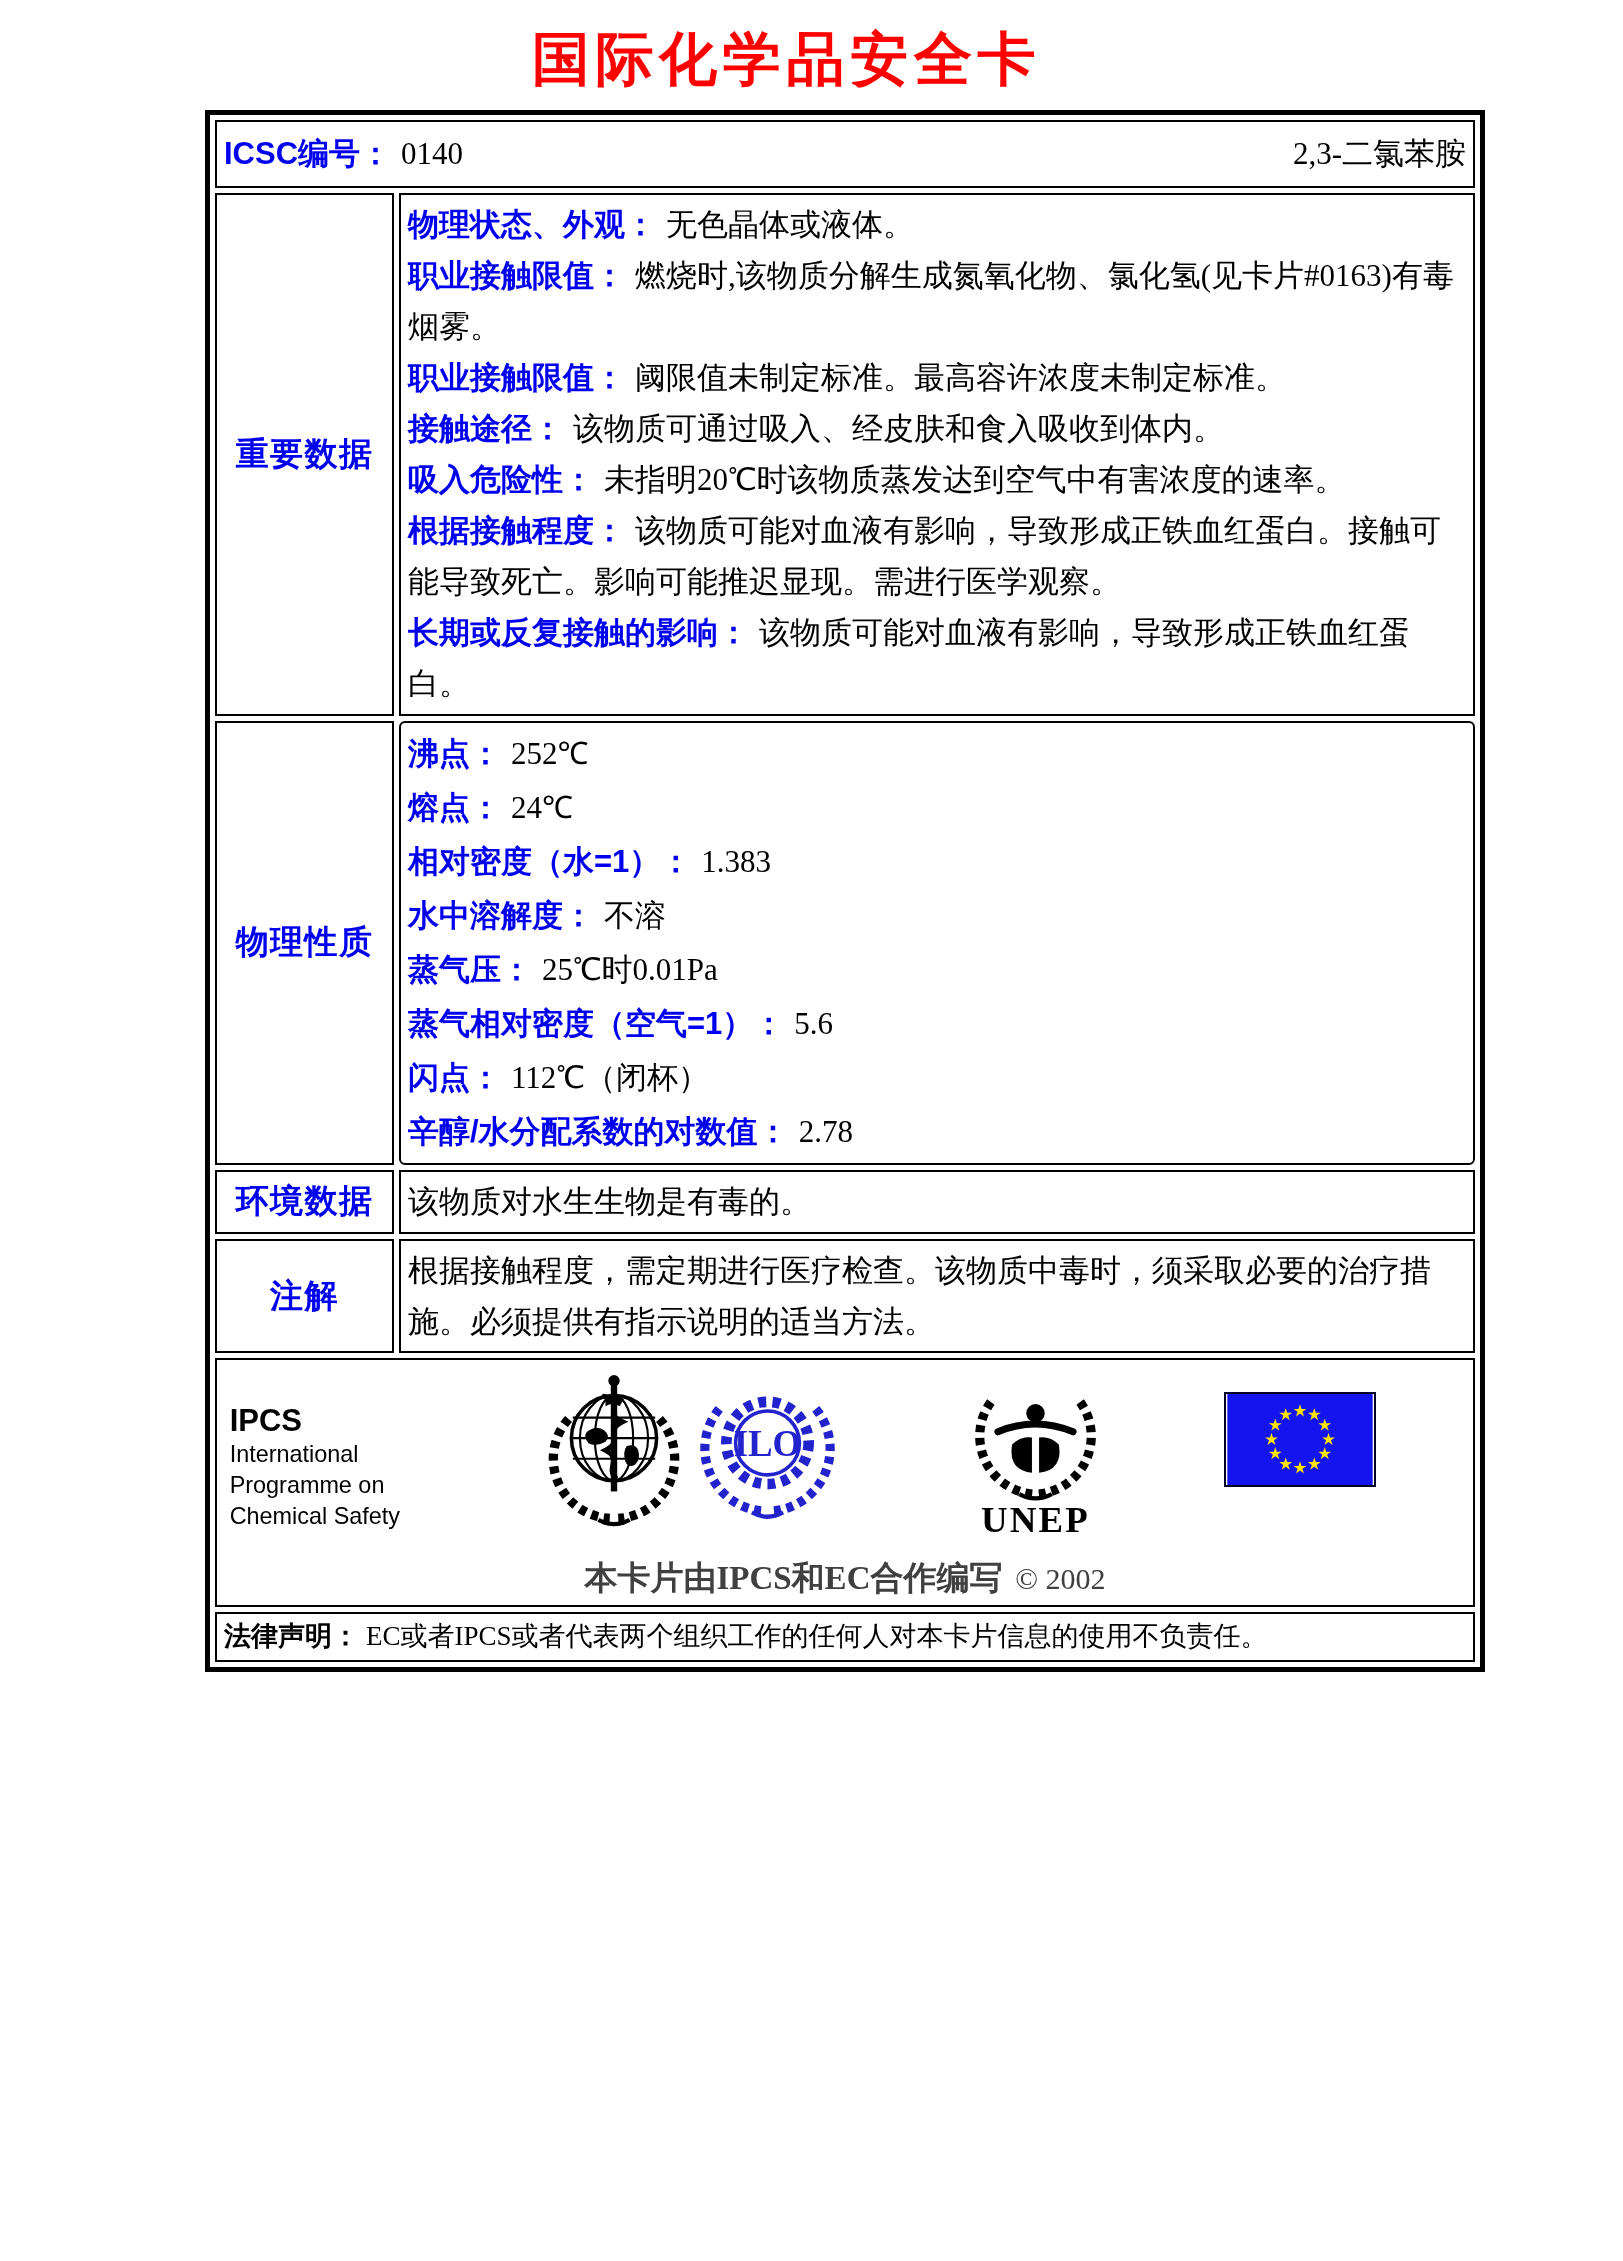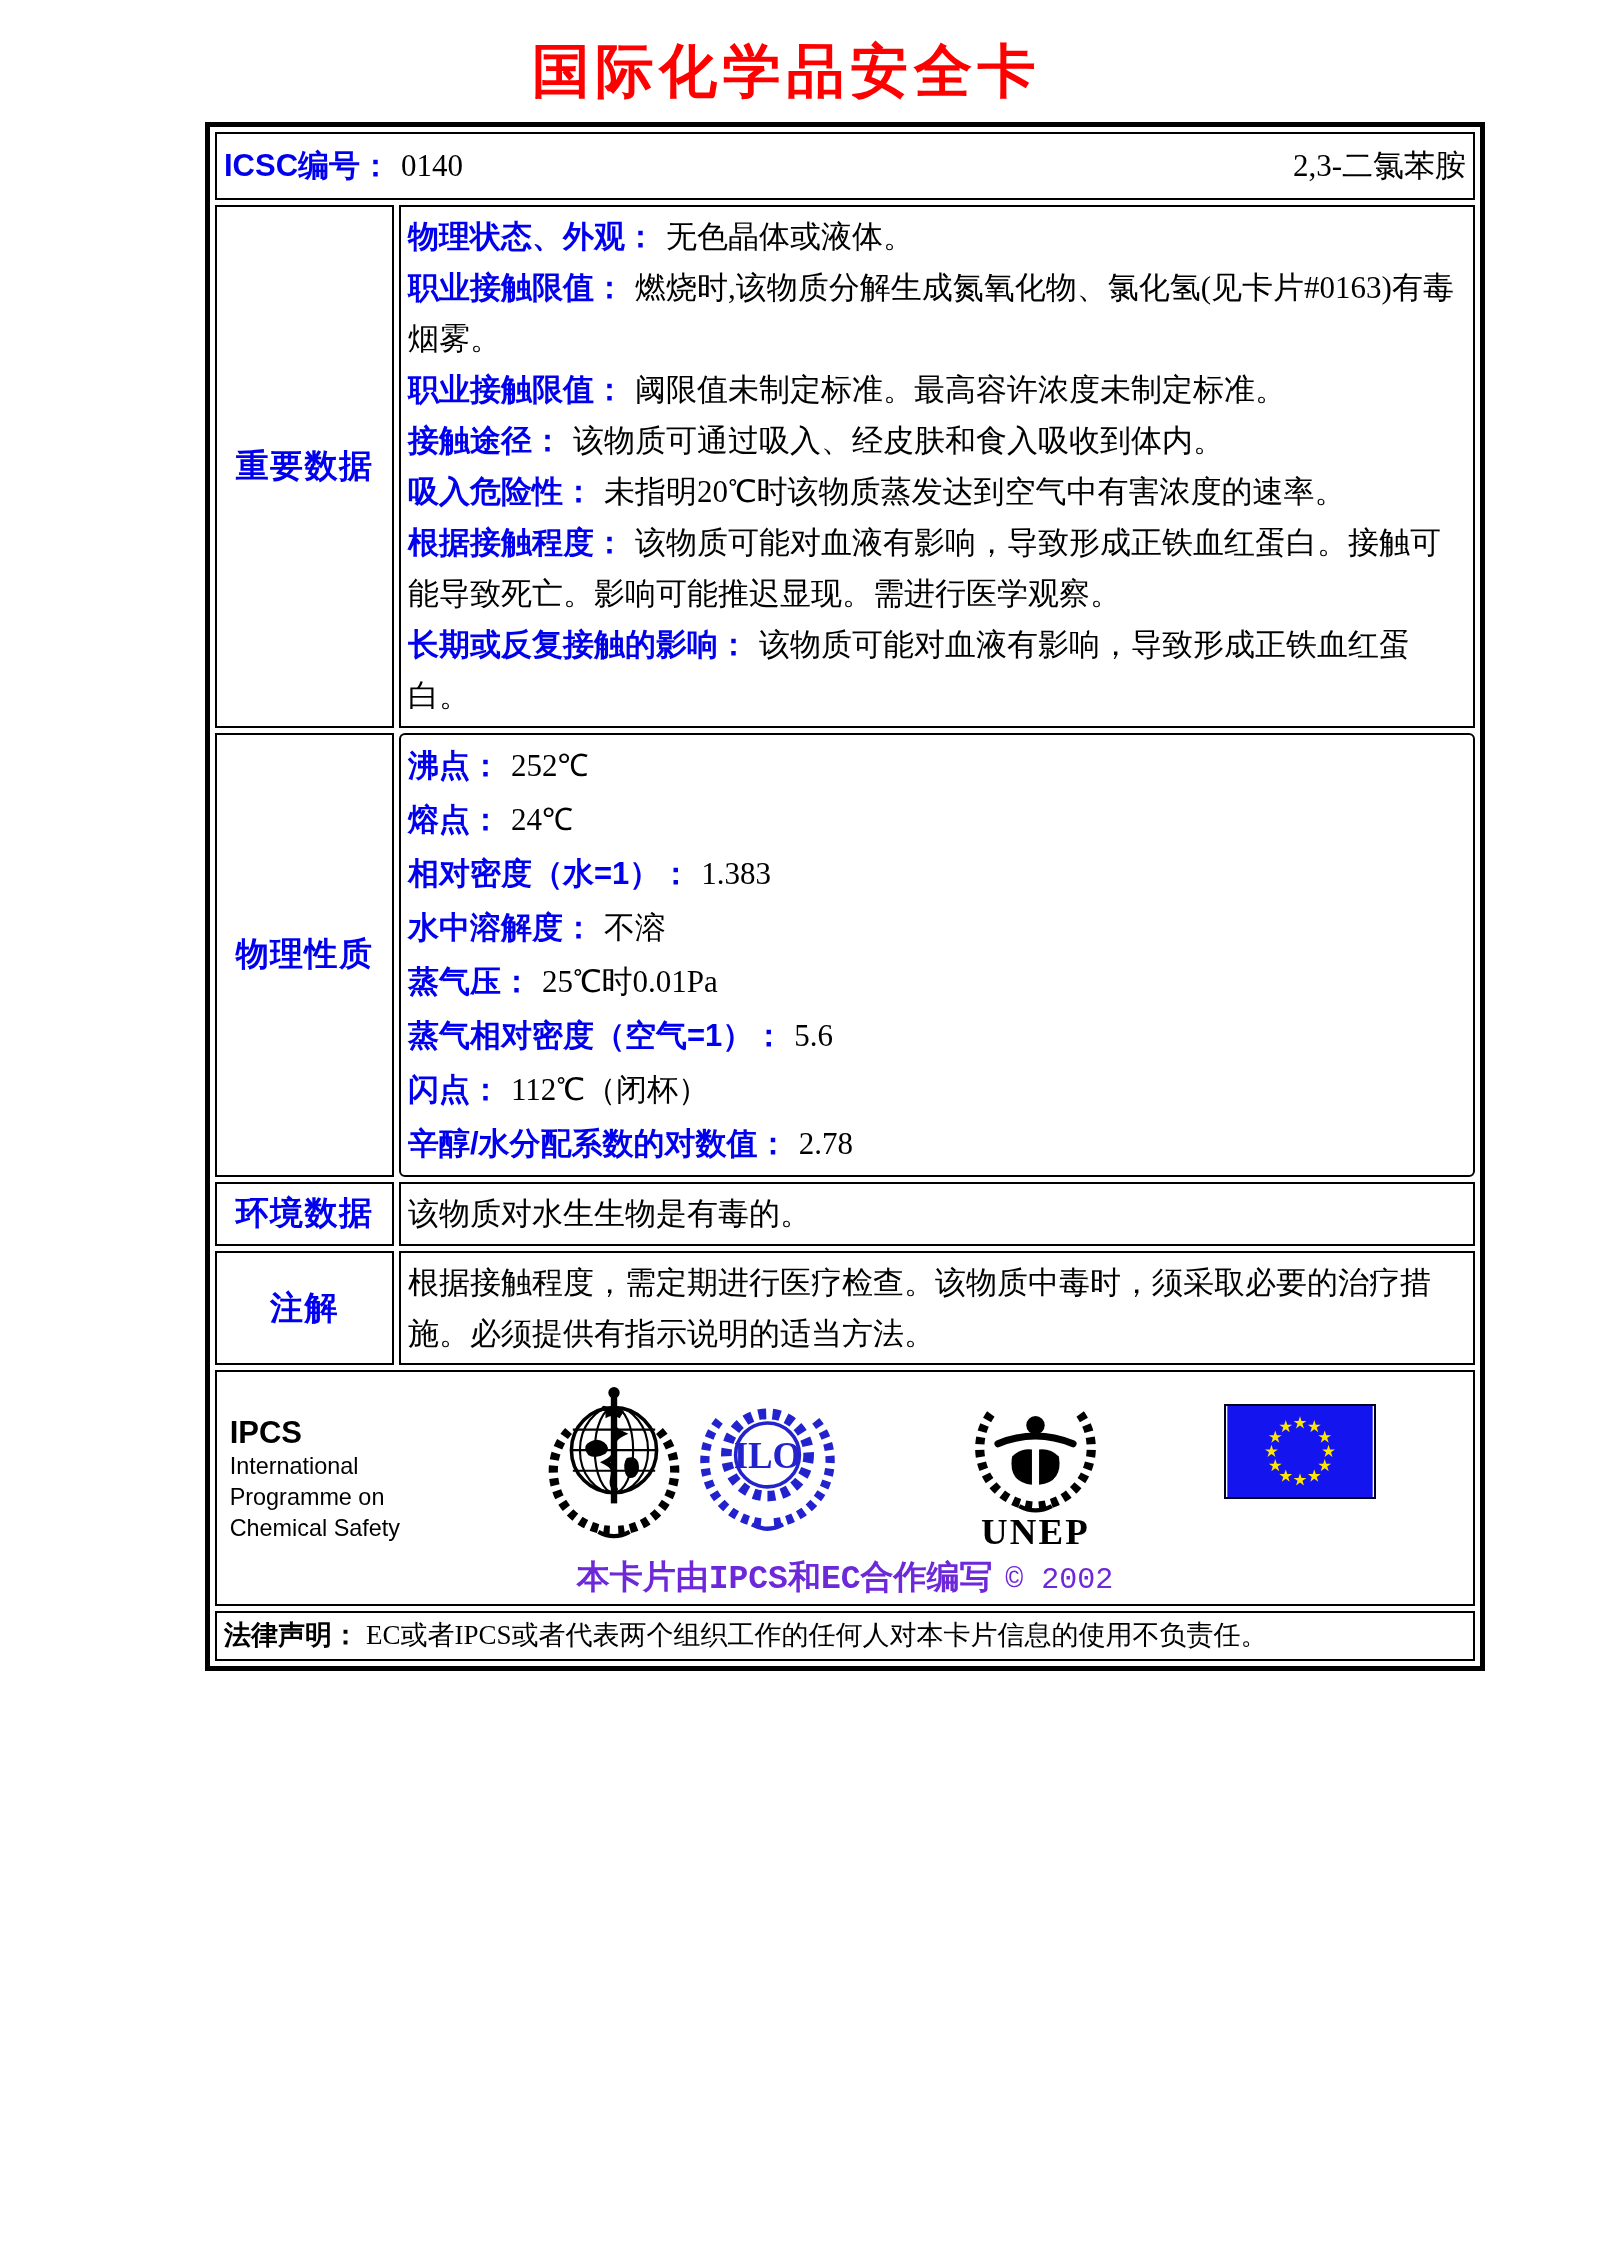--- a/index.html
+++ b/index.html
@@ -3,21 +3,21 @@
 <meta charset="utf-8">
 <style>
   * { box-sizing: border-box; margin: 0; padding: 0; }
   html, body { background: #ffffff; }
   body {
     width: 1624px; height: 2261px;
     font-family: "Liberation Serif", serif;
     color: #000;
     position: relative;
   }
-  .doc { position: absolute; left: 205px; top: 12px; width: 1163px; }
+  .doc { position: absolute; left: 205px; top: 0; width: 1163px; }
   .page-title {
     margin-top: 21px; margin-bottom: 11.4px;
     text-align: center;
     color: #ff0000;
     font-family: "Liberation Serif", serif;
     font-weight: bold;
     font-size: 58px;
     letter-spacing: 5.7px;
   }
   table.card {
@@ -62,23 +62,23 @@
   .ipcs { margin-left: 5.7px; margin-top: 30px; width: 206px; font-family: "Liberation Sans", sans-serif; }
   .ipcs-acro { font-weight: bold; font-size: 31px; line-height: 37px; }
   .ipcs-line { font-size: 23.4px; line-height: 31px; }
   .logo { display: block; }
   .logo-who  { margin-left: 107px; }
   .logo-ilo  { margin-left: 10px; }
   .logo-unep { margin-left: 114px; }
   .logo-eu   { margin-left: 107px; margin-top: 20px; border: 2.1px solid #000022; }
   .footer-caption {
     text-align: center;
-    margin-top: 4px;
-    color: #6d28d9;
-    font-family: Liberation Mono, monospace;
+    margin-top: 17px;
+    color: #404040;
+    font-family: Liberation Serif, serif;
     font-weight: bold;
     font-size: 33px;
   }
   .footer-caption .copyright { font-weight: normal; font-size: 30px; margin-left: 12.8px; }
 </style>
 </head>
 <body>
 
 <div class="doc">
 

